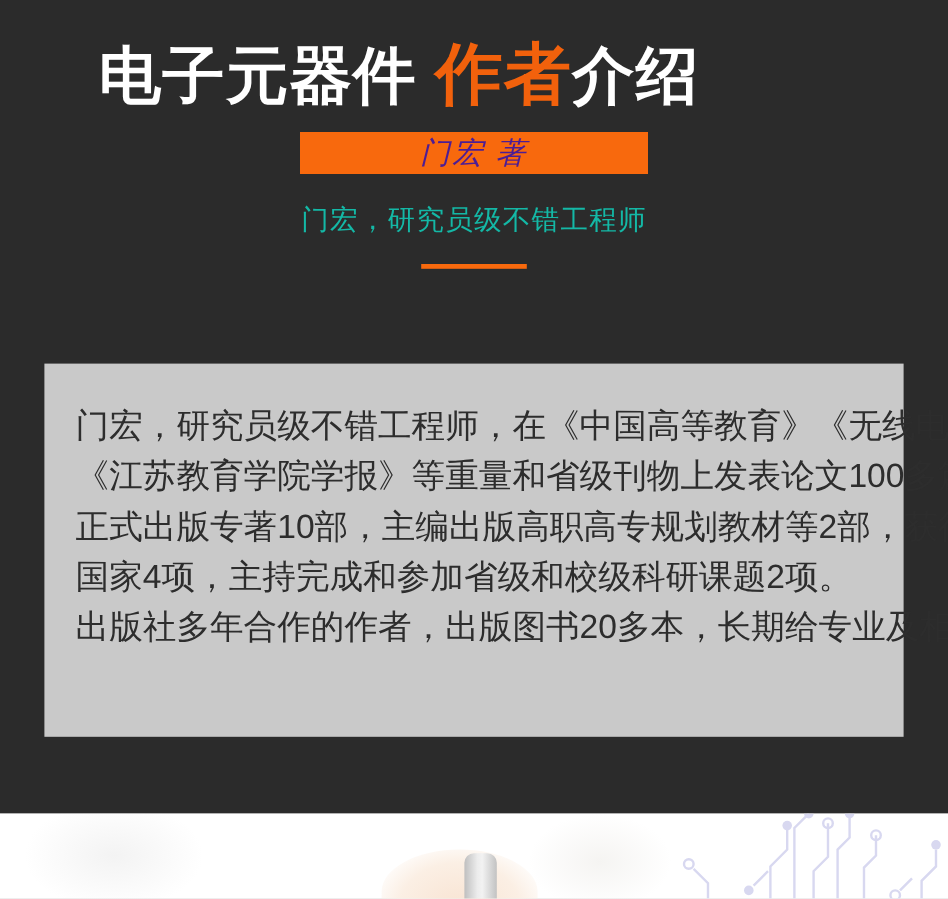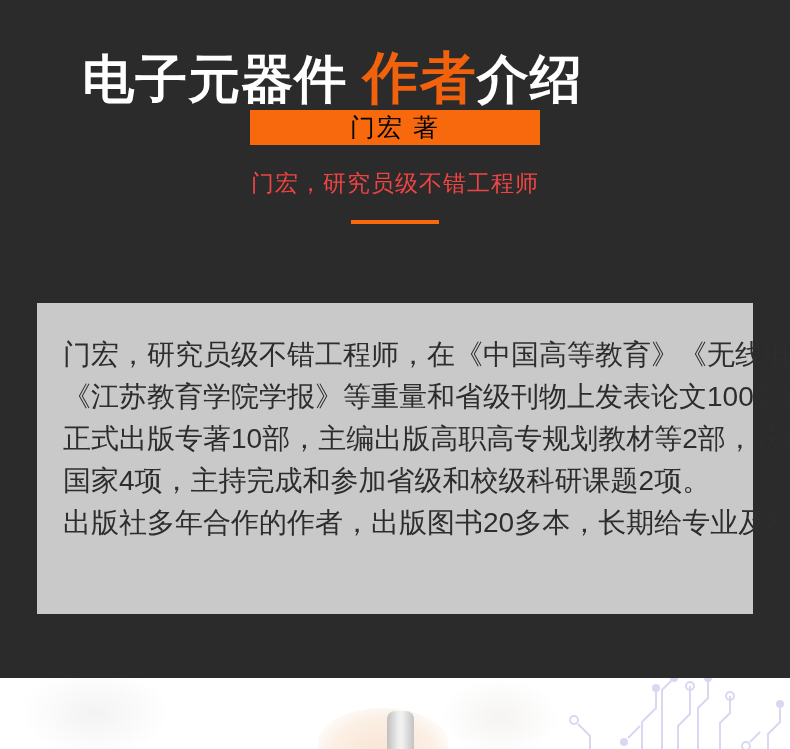--- a/index.html
+++ b/index.html
@@ -11,44 +11,45 @@
   }
   .page { position: relative; width: 790px; height: 749px; }
 
   
   .hero {
     position: absolute; top: 0; left: 0;
     width: 790px; height: 678px;
     background: #2B2B2B;
   }
   .main-title {
-    position: absolute; top: 46px; left: 0; width: 665px;
+    position: absolute; top: 30px; left: 0; width: 665px;
     text-align: center;
     font-size: 52px; line-height: 64px;
     font-weight: 700; color: #FFFFFF;
     letter-spacing: 1px;
     white-space: nowrap;
   }
   .main-title .hl {
     color: #F2610C;
     font-weight: 900;
     font-size: 56px;
   }
   .author-banner {
     position: absolute; top: 110px; left: 250px;
     width: 290px; height: 35px;
     background: #F8690D;
     display: flex; align-items: center; justify-content: center;
-    color: #000000; font-size: 25px; font-weight: 500;
+    color: #4c1d95; font-size: 25px; font-weight: 500;
     letter-spacing: 2px;
+    font-style: italic;
   }
   .subtitle {
     position: absolute; top: 168px; left: 0; width: 790px;
     text-align: center;
-    color: #ef4444; font-size: 23px; font-weight: 400;
+    color: #14b8a6; font-size: 23px; font-weight: 400;
     letter-spacing: 1px;
   }
   .divider {
     position: absolute; top: 220px; left: 351px;
     width: 88px; height: 4px;
     background: #F8690D;
   }
   .hero-tagline {
     position: absolute; top: 232px; left: 0; width: 790px;
     text-align: center;

